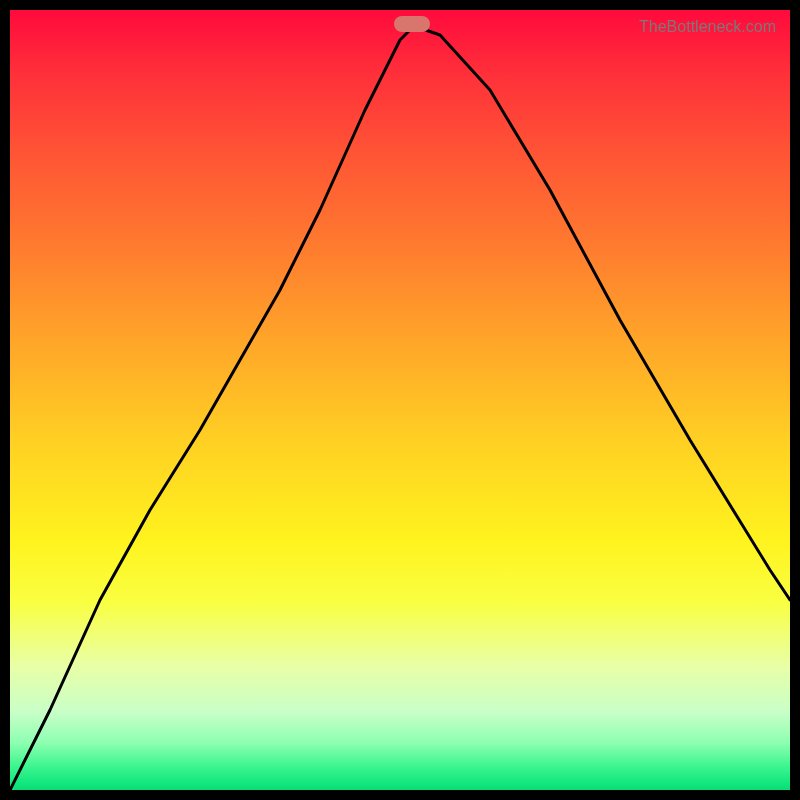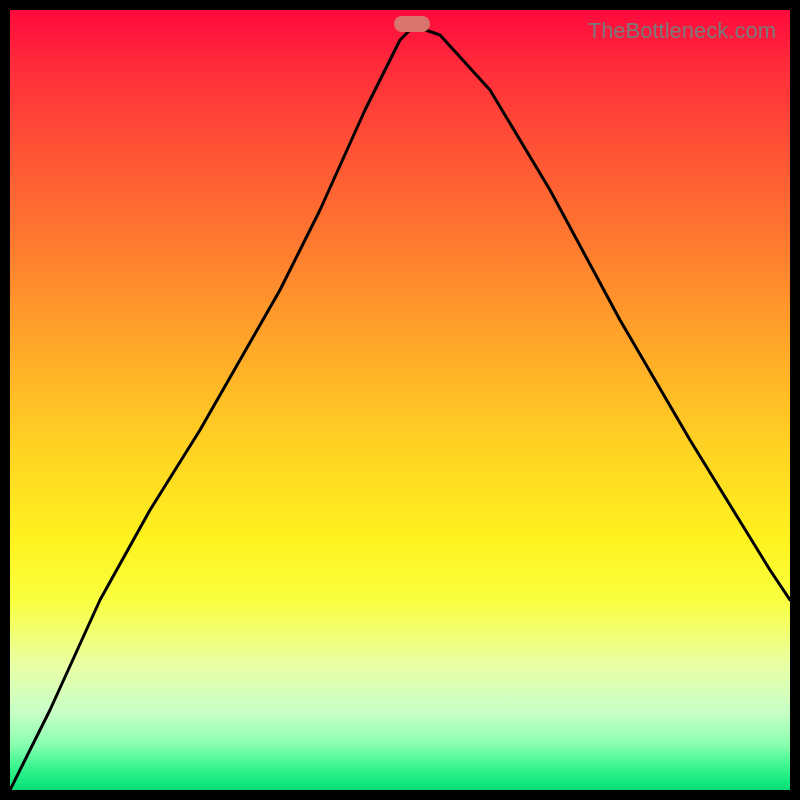--- a/index.html
+++ b/index.html
@@ -31,21 +31,21 @@
       #3bf58f 97%,
       #14e87e 99%,
       #0bdc76 100%
     );
   }
   .watermark {
     position: absolute;
     top: 8px;
     right: 14px;
     font-family: Arial, Helvetica, sans-serif;
-    font-size: 22px;
+    font-size: 16px;
     color: #7a7a7a;
     font-weight: 500;
     z-index: 5;
   }
   svg.curve {
     position: absolute;
     left: 0;
     top: 0;
     width: 780px;
     height: 780px;

